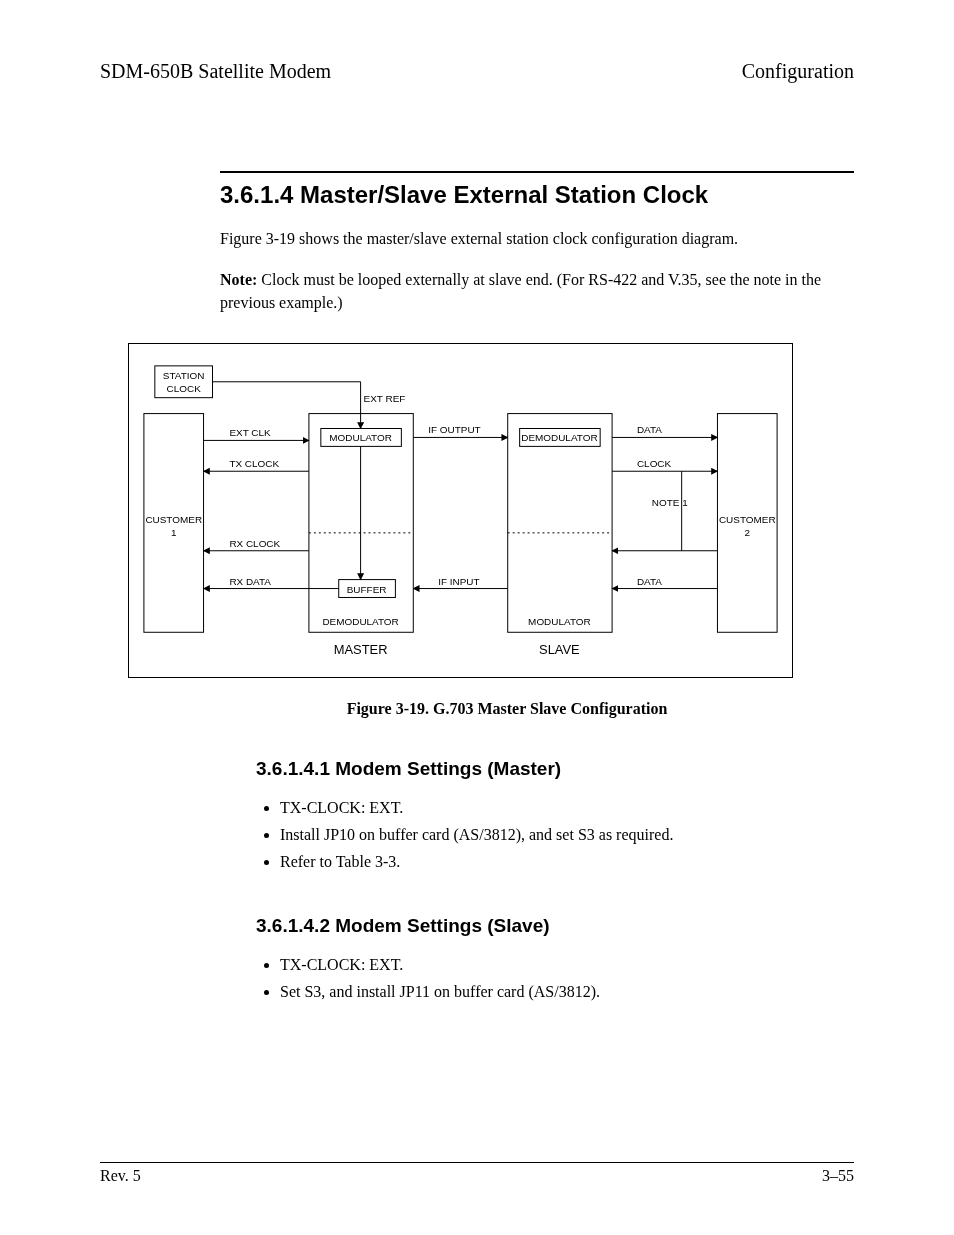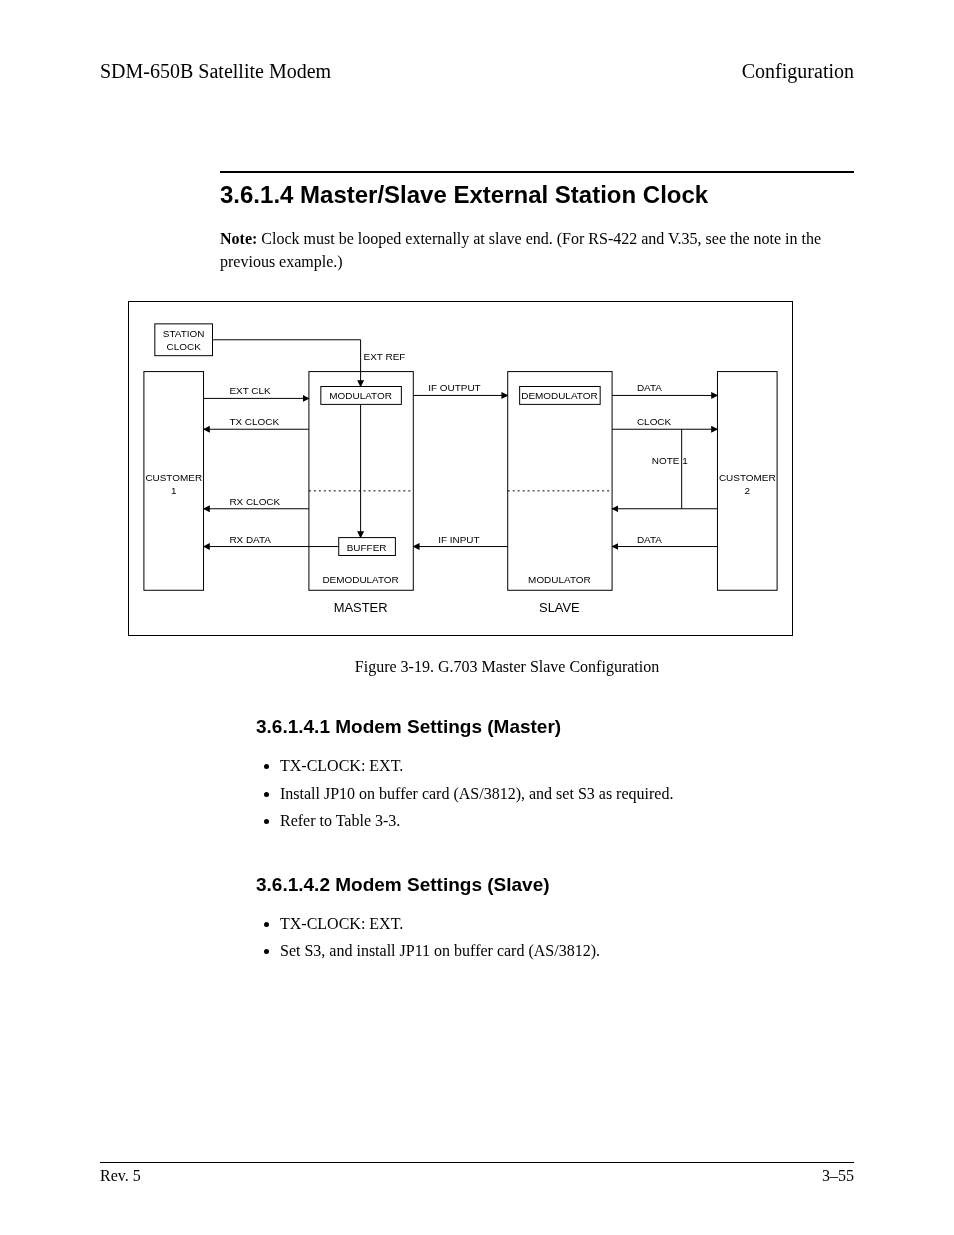--- a/index.html
+++ b/index.html
@@ -52,21 +52,21 @@
     }
     .figure-svg {
       border: 1px solid #000;
       background: #fff;
       width: 665px;
       height: 335px;
       display: block;
     }
     .fig-caption {
       text-align: center;
-      font-weight: normal;
+      font-weight: bold;
       font-size: 16px;
       margin-top: 22px;
       margin-left: 60px;
     }
     ul.bullets {
       list-style: disc;
       margin-left: 60px;
       font-size: 16px;
       line-height: 1.7;
     }
@@ -100,20 +100,21 @@
 
 <div class="page-header">
   <span>SDM-650B Satellite Modem</span>
   <span>Configuration</span>
 </div>
 
 <div class="rule-top"></div>
 
 <div class="content">
   <h2 class="sec">3.6.1.4  Master/Slave External Station Clock</h2>
+  <p class="body">Figure 3-19 shows the master/slave external station clock configuration diagram.</p>
   <p class="body">
     <span class="note-label">Note:</span><span> Clock must be looped externally at slave end. (For RS-422 and V.35, see the note in the previous example.)</span>
   </p>
 </div>
 
 <div class="figure-wrap">
   <svg class="figure-svg" viewBox="0 0 665 335">
     <defs>
       <marker id="arr" viewBox="0 0 10 10" refX="9" refY="5" markerWidth="7" markerHeight="7" orient="auto-start-reverse">
         <path d="M 0 0 L 10 5 L 0 10 z" fill="#000"></path>

